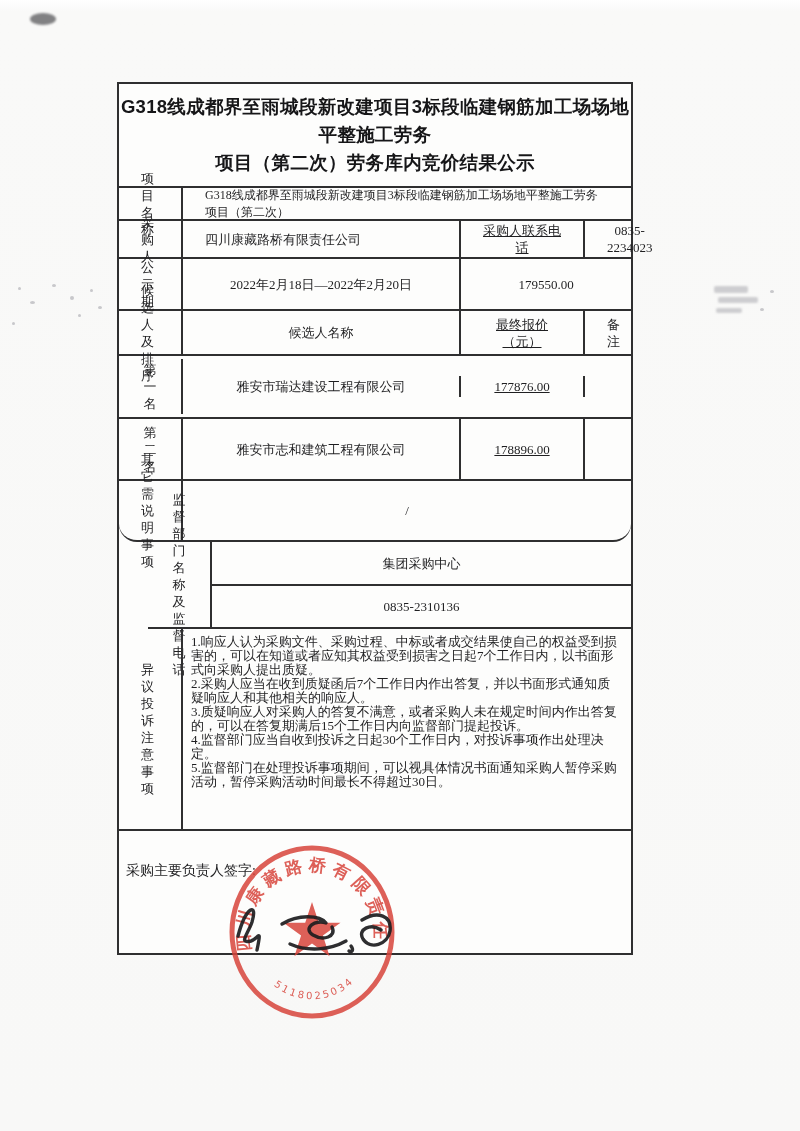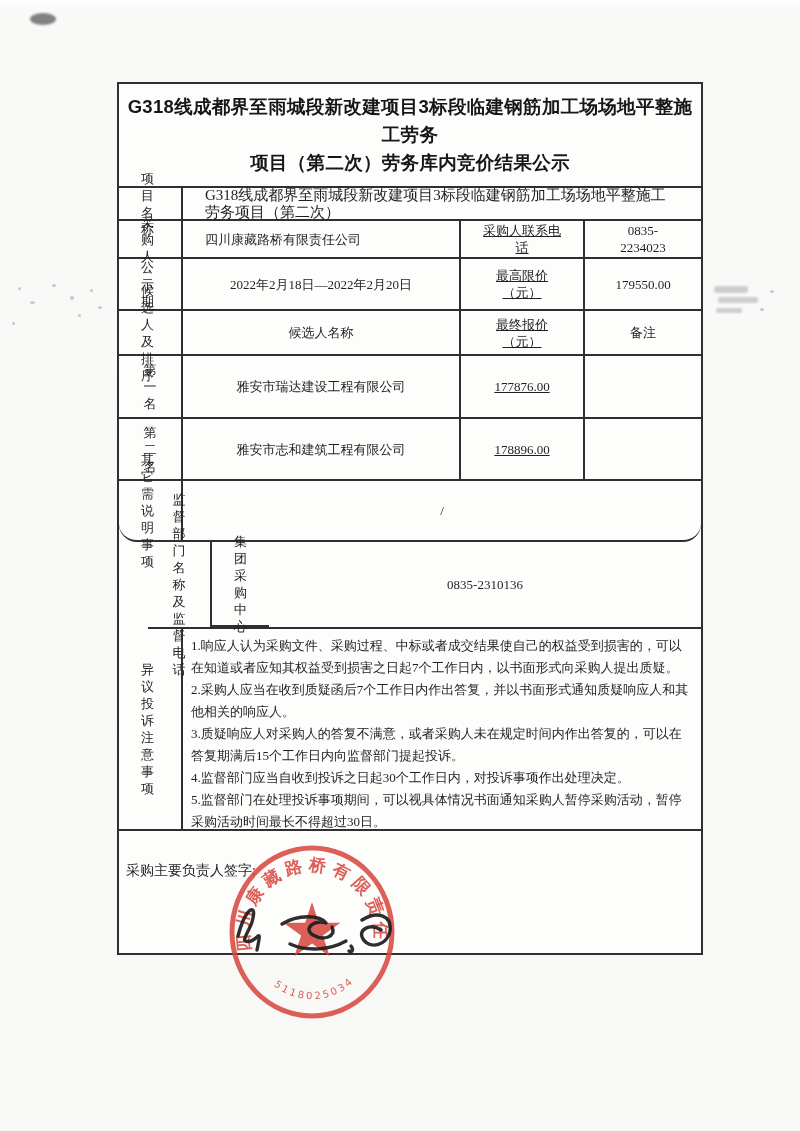--- a/index.html
+++ b/index.html
@@ -18,21 +18,21 @@
   .paper{
     position:absolute;inset:0;
     background:linear-gradient(180deg,#ffffff 0,#f9f9f8 12px,#f8f8f7 100%);
   }
   
   .blob{position:absolute;background:#4f4f52;border-radius:50%;filter:blur(1.2px);}
   .speck{position:absolute;background:#8b8b94;border-radius:50%;opacity:.45;}
   .smudge{position:absolute;background:#9a9aa1;border-radius:2px;filter:blur(1px);opacity:.45;}
   
   .doc{
-    position:absolute;left:117px;top:82px;width:586px;height:873px;
+    position:absolute;left:117px;top:82px;width:516px;height:873px;
     border:2px solid var(--line);
     box-sizing:border-box;
     background:#fdfdfc;
     z-index:1;
   }
   .row{display:flex;box-sizing:border-box;border-bottom:2px solid var(--line);}
   .row.last{border-bottom:none;}
   .cell{
     box-sizing:border-box;
     display:flex;align-items:center;
@@ -46,25 +46,25 @@
   .c4{flex:1;justify-content:center;text-align:center;}
   .cm{flex:1;}
   .center{justify-content:center;text-align:center;}
   .title-row{
     height:104px;
     flex-direction:column;justify-content:center;align-items:center;
     font-family:"Liberation Sans","DejaVu Sans",sans-serif;
     font-weight:bold;font-size:18.5px;line-height:28px;
     text-align:center;color:#161618;letter-spacing:.3px;
   }
-  .substack{flex:1;display:flex;}
+  .substack{flex:1;display:flex;flex-direction:column;}
   .objection-text{
     display:block;
     padding:6px 8px 4px 8px;
-    font-size:13px;line-height:22px;
+    font-size:13px;line-height:14px;
     align-items:flex-start;
   }
   .objection-text div{margin:0;}
   .sig-row{align-items:center;}
   .sig-label{padding-left:7px;font-size:14px;}
   
   .seal{position:absolute;left:226px;top:843px;z-index:2;opacity:.85;}
   .signature{position:absolute;left:224px;top:884px;z-index:3;}
 </style>
 </head>
@@ -89,46 +89,45 @@
 
   <div class="doc">
 
     <div class="row title-row">
       <div>G318线成都界至雨城段新改建项目3标段临建钢筋加工场场地平整施工劳务</div>
       <div>项目（第二次）劳务库内竞价结果公示</div>
     </div>
 
     <div class="row" style="height:33px;">
       <div class="cell c1">项目名称</div>
-      <div class="cell cm" style="font-size:15px;">G318线成都界至雨城段新改建项目3标段临建钢筋加工场场地平整施工劳务项目（第二次）</div>
+      <div class="cell cm" style="font-size:12px;">G318线成都界至雨城段新改建项目3标段临建钢筋加工场场地平整施工劳务项目（第二次）</div>
     </div>
 
     <div class="row" style="height:38px;">
       <div class="cell c1">采购人</div>
       <div class="cell c2">四川康藏路桥有限责任公司</div>
       <div class="cell c3">采购人联系电话</div>
       <div class="cell c4">0835-2234023</div>
     </div>
 
 
     <div class="row" style="height:52px;">
       <div class="cell c1">公示期</div>
       <div class="cell c2 center">2022年2月18日—2022年2月20日</div>
-      <div class="cell c3">最高限价（元）</div>
       <div class="cell c4">179550.00</div>
     </div>
 
     <div class="row" style="height:45px;">
       <div class="cell c1">候选人及排序</div>
       <div class="cell c2 center">候选人名称</div>
       <div class="cell c3">最终报价（元）</div>
       <div class="cell c4">备注</div>
     </div>
 
-    <div class="row" style="height:63px;">
+    <div class="row" style="height:63px;align-items:center;">
       <div class="cell c1 center">第一名</div>
       <div class="cell c2 center">雅安市瑞达建设工程有限公司</div>
       <div class="cell c3">177876.00</div>
       <div class="cell c4"></div>
     </div>
 
     <div class="row" style="height:62px;">
       <div class="cell c1 center">第二名</div>
       <div class="cell c2 center">雅安市志和建筑工程有限公司</div>
       <div class="cell c3">178896.00</div>

